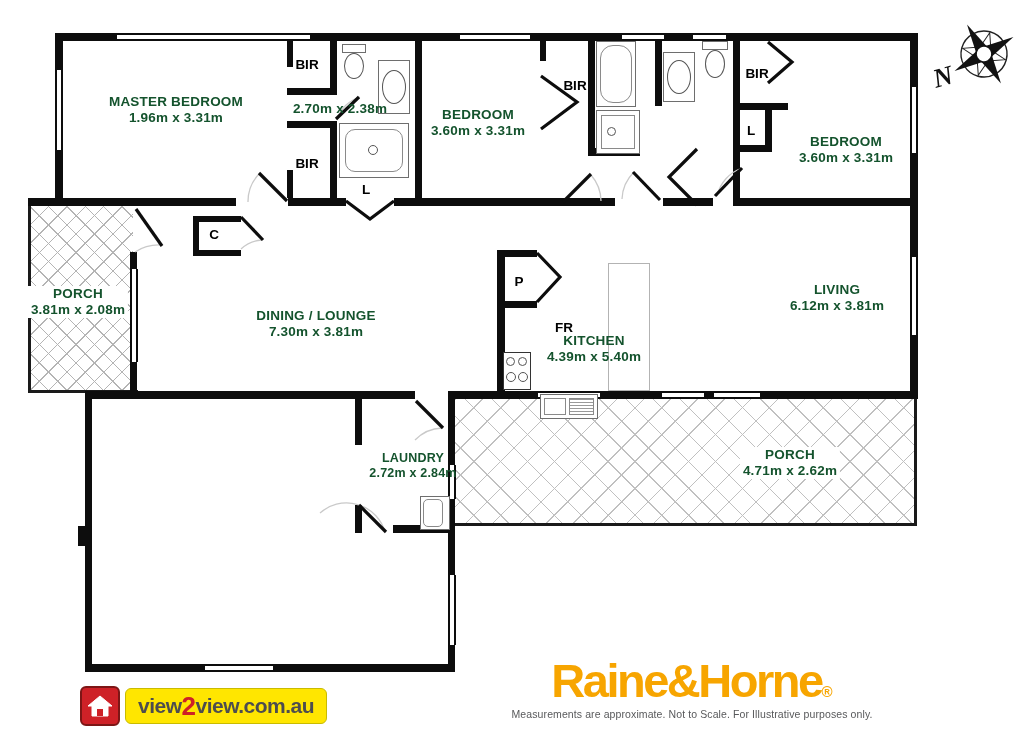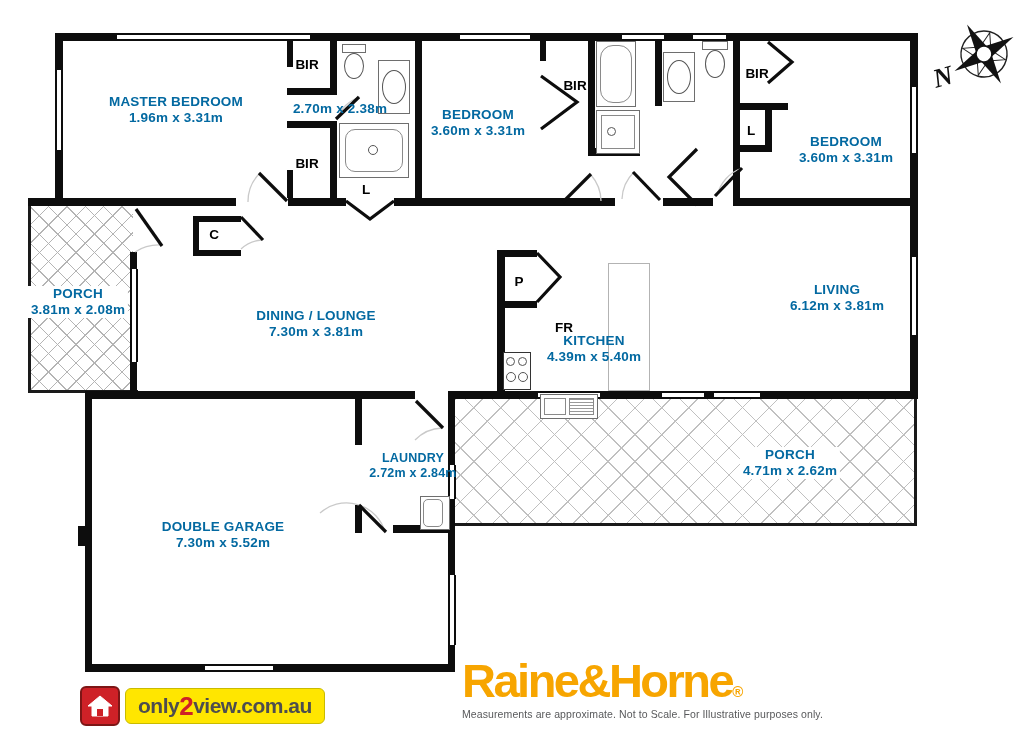--- a/index.html
+++ b/index.html
@@ -10,36 +10,36 @@
   .winh{position:absolute;height:8px;background:#fff;border-top:2px solid #0d0d0d;border-bottom:2px solid #0d0d0d;}
   .winv{position:absolute;width:8px;background:#fff;border-left:2px solid #0d0d0d;border-right:2px solid #0d0d0d;}
   .thin{position:absolute;background:#1a1a1a;}
   .hatch-porch{position:absolute;background-image:
      repeating-linear-gradient(45deg,#b4b4b4 0 1px,transparent 1px 13px),
      repeating-linear-gradient(135deg,#b4b4b4 0 1px,transparent 1px 13px);}
   .hatch-deck{position:absolute;background-image:
      repeating-linear-gradient(45deg,#c0c0c0 0 1px,transparent 1px 19px),
      repeating-linear-gradient(135deg,#c0c0c0 0 1px,transparent 1px 19px);}
   .rl{position:absolute;transform:translateX(-50%);text-align:center;
-      font-weight:bold;font-size:13.5px;line-height:1.18;color:#0369a1;white-space:nowrap;letter-spacing:.2px;}
+      font-weight:bold;font-size:13.5px;line-height:1.18;color:#14532d;white-space:nowrap;letter-spacing:.2px;}
   .rl span{display:block;}
   .halo span{background:#fff;padding:0 3px;}
   .ct{position:absolute;transform:translate(-50%,-50%);font-weight:bold;font-size:13.5px;color:#000;}
   .fx{position:absolute;border:1.5px solid #6e6e6e;background:#fff;}
   .fxin{position:absolute;border:1.2px solid #8a8a8a;background:#fff;}
   .circ{position:absolute;border:1.5px solid #555;border-radius:50%;background:#fff;}
   .bench{position:absolute;border:1px solid #b3b3b3;background:#fff;}
   #doors{position:absolute;left:0;top:0;}
   
   #o2v{position:absolute;left:80px;top:686px;display:flex;align-items:center;gap:5px;}
   #o2v .house{width:40px;height:40px;border-radius:6px;border:2px solid #7d1616;
        display:flex;align-items:center;justify-content:center;}
   #o2v .pill{height:36px;border-radius:6px;border:1px solid #c9bb00;display:flex;align-items:center;
        padding:0 12px;font-weight:bold;font-size:21px;color:#4d4d4f;letter-spacing:-.5px;}
-  #rh{position:absolute;left:692px;top:656px;transform:translateX(-50%);text-align:left;width:460px;}
+  #rh{position:absolute;left:692px;top:656px;transform:translateX(-50%);text-align:center;width:460px;}
   #rh .name{font-weight:bold;font-size:47px;letter-spacing:-2.5px;line-height:1.05;}
   #rh .reg{font-size:15px;letter-spacing:0;}
   #rh .disc{font-size:10.5px;color:#58595B;margin-top:3px;letter-spacing:.1px;}
 </style>
 </head>
 <body>
 
 <div id="canvas">
 
   <div class="hatch-porch" style="left:30px;top:206px;width:103px;height:185px;"></div>
@@ -218,24 +218,20 @@
     <span>4.39m x 5.40m</span>
   </div>
   <div class="rl" style="left:790px;top:282px;margin-left:47px;">
     <span>LIVING</span>
     <span>6.12m x 3.81m</span>
   </div>
   <div class="rl" style="left:401px;top:451px;font-size:12.5px;margin-left:12px;">
     <span>LAUNDRY</span>
     <span>2.72m x 2.84m</span>
   </div>
-  <div class="rl" style="left:223px;top:519px;">
-    <span>DOUBLE GARAGE</span>
-    <span>7.30m x 5.52m</span>
-  </div>
   <div class="rl halo" style="left:790px;top:447px;">
     <span>PORCH</span>
     <span>4.71m x 2.62m</span>
   </div>
 
   <div class="ct" style="left:307px;top:64px;">BIR</div>
   <div class="ct" style="left:307px;top:163px;">BIR</div>
   <div class="ct" style="left:366px;top:189px;">L</div>
   <div class="ct" style="left:575px;top:85px;">BIR</div>
   <div class="ct" style="left:757px;top:73px;">BIR</div>
@@ -265,21 +261,21 @@
   </svg>
 
   <div id="o2v">
     <div class="house" style="background: rgb(206, 33, 39);">
       <svg width="26" height="24" viewBox="0 0 26 24">
         <path d="M13 2 L25 12 L21 12 L21 22 L5 22 L5 12 L1 12 Z" fill="#fff" stroke="#fff" stroke-width="1"></path>
         <rect x="10" y="15" width="6" height="7" fill="#CE2127" style="fill: rgb(206, 33, 39);"></rect>
       </svg>
     </div>
     <div class="pill" style="background: rgb(255, 230, 0);">
-      <span style="color: rgb(77, 77, 79);">only</span>
+      <span style="color: rgb(77, 77, 79);">view</span>
         <span style="font-size: 26px; color: rgb(206, 33, 39);">2</span>
         <span style="color: rgb(77, 77, 79);">view.com.au</span>
     </div>
   </div>
 
   <div id="rh">
     <div class="name" style="color: rgb(247, 165, 0);">
       <span>Raine&amp;Horne</span><span class="reg">®</span>
     </div>
     <div class="disc">Measurements are approximate. Not to Scale. For Illustrative purposes only.</div>

